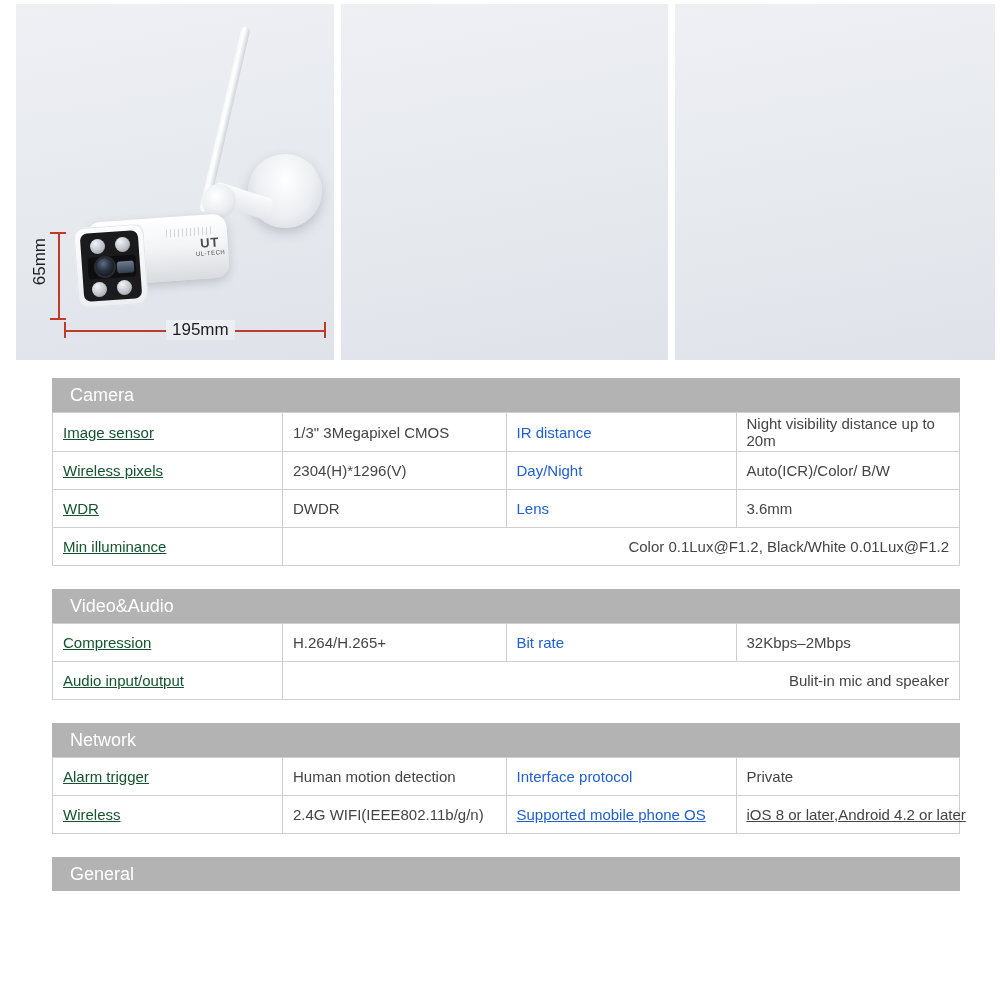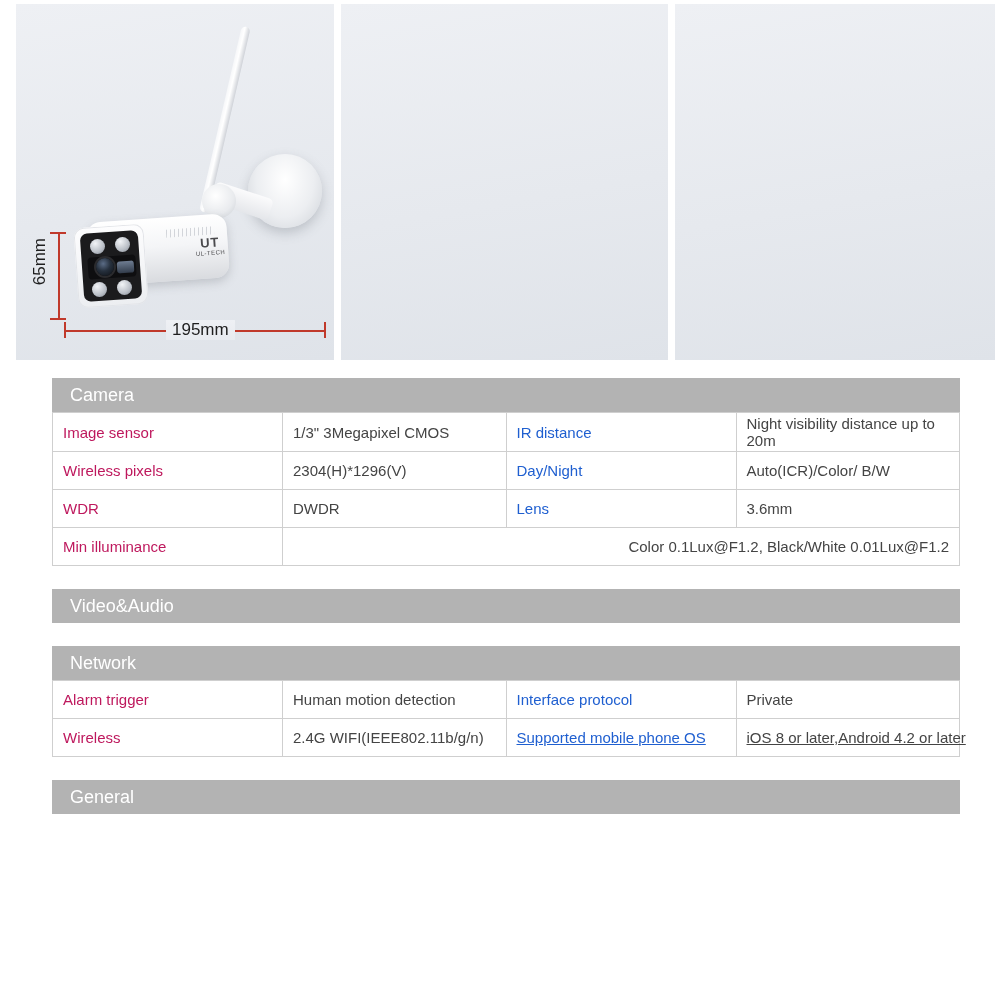--- a/index.html
+++ b/index.html
@@ -163,23 +163,24 @@
   }
   table.spec td {
     border: 1px solid #cfcfcf;
     height: 38px;
     font-size: 15px;
     vertical-align: middle;
     padding: 2px 10px;
     box-sizing: border-box;
   }
   td.k {
-    color: #be185d;
+    color: #14532d;
     padding-left: 22px;
     width: 230px;
+    text-decoration: underline;
   }
   td.v {
     color: #444;
     padding-left: 20px;
   }
   td.k2 {
     color: #1f5fd0;
     padding-left: 18px;
     width: 230px;
     font-size: 16px;
@@ -308,20 +309,34 @@
         <tr>
           <td class="k">Min illuminance</td>
           <td class="wide" colspan="3">Color 0.1Lux@F1.2, Black/White 0.01Lux@F1.2</td>
         </tr>
       </tbody>
         </table>
     </div>
 
     <div class="spec-block">
       <div class="spec-head">Video&amp;Audio</div>
+      <table class="spec">
+        <tbody>
+            <tr>
+          <td class="k">Compression</td>
+          <td class="v">H.264/H.265+</td>
+          <td class="k2">Bit rate</td>
+          <td class="v2">32Kbps–2Mbps</td>
+        </tr>
+        <tr>
+          <td class="k">Audio input/output</td>
+          <td class="wide" colspan="3">Bulit-in mic and speaker</td>
+        </tr>
+      </tbody>
+        </table>
     </div>
 
     <div class="spec-block">
       <div class="spec-head">Network</div>
       <table class="spec">
         <tbody>
             <tr>
           <td class="k">Alarm trigger</td>
           <td class="v">Human motion detection</td>
           <td class="k2">Interface protocol</td>

